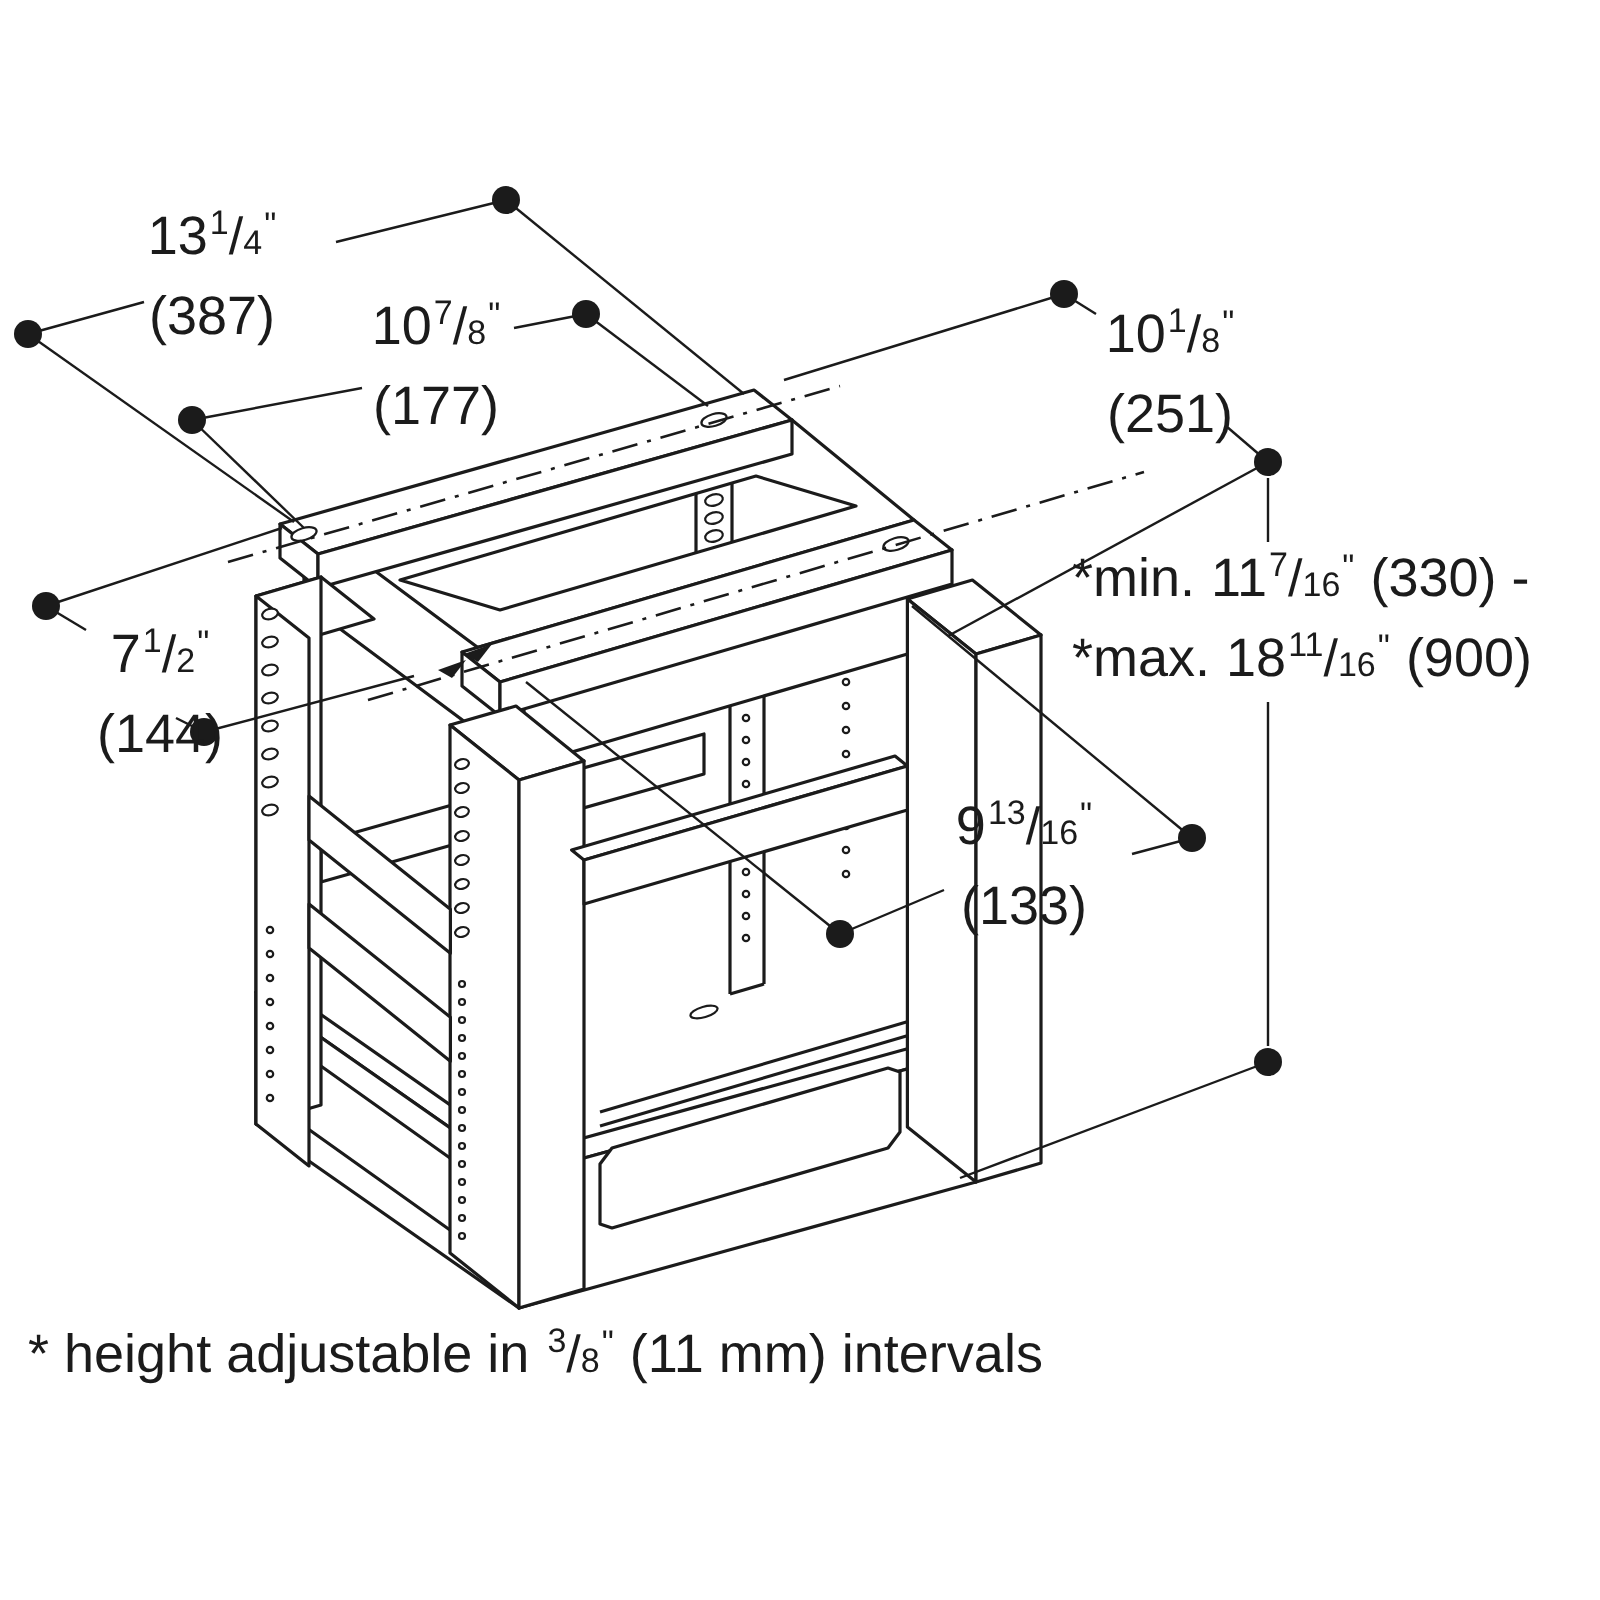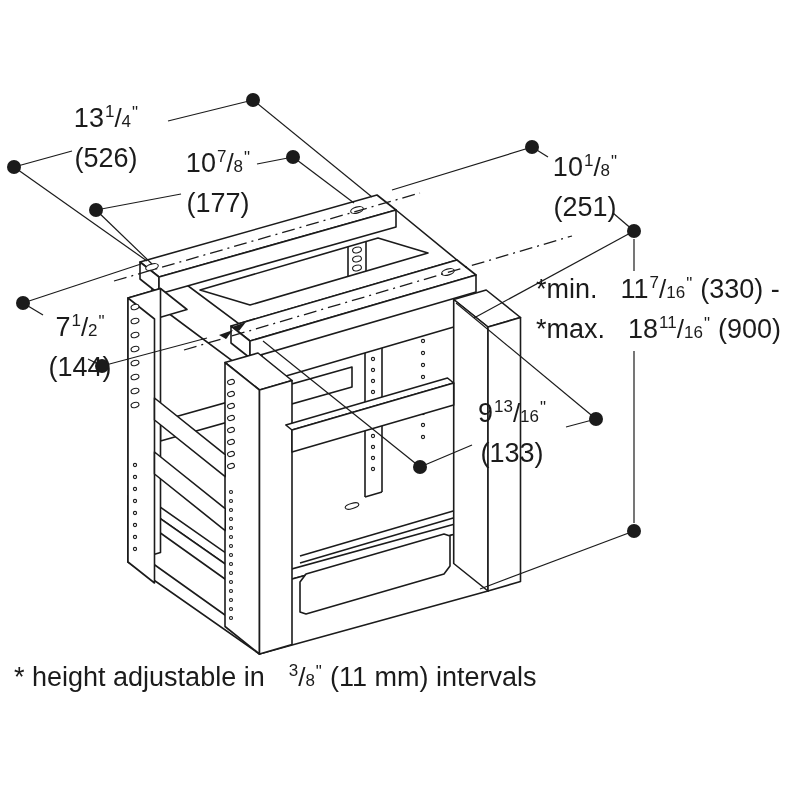--- a/index.html
+++ b/index.html
@@ -14,21 +14,21 @@
   .cl{fill:none;stroke:#1b1b1b;stroke-width:1.3;stroke-dasharray:13 5 2 5;}
   .pin{fill:#1b1b1b;stroke:none;}
   .dim{position:absolute;transform:translateX(-50%);text-align:center;
        white-space:nowrap;font-size:27px;line-height:36px;}
   .mm{font-size:27px;}
   .nu{font-size:17px;position:relative;top:-10px;margin-left:1px;}
   .sl{font-size:26px;}
   .de{font-size:17px;}
   .qt{font-size:17px;position:relative;top:-9px;margin-left:1px;}
   .minmax{position:absolute;font-size:27px;line-height:37px;white-space:nowrap;}
-  .pref{margin-right:23px;}
+  .pref{margin-right:8px;}
   .suf{margin-left:8px;}
   .footer{position:absolute;left:14px;top:662px;font-size:27px;white-space:nowrap;}
 </style>
 </head>
 <body>
 
 <div class="stage">
 
 <svg width="800" height="800" viewBox="0 0 800 800">
 
@@ -221,21 +221,21 @@
     <circle class="pin" cx="23" cy="303" r="7"></circle>
     <circle class="pin" cx="102" cy="366" r="7"></circle>
     <circle class="pin" cx="596" cy="419" r="7"></circle>
     <circle class="pin" cx="420" cy="467" r="7"></circle>
     <circle class="pin" cx="634" cy="531" r="7"></circle>
   </g>
 </svg>
 
 <div class="dim" style="left:106px;top:100px">
   <div><span class="wh">13</span><span class="nu">1</span><span class="sl">/</span><span class="de">4</span><span class="qt">"</span></div>
-  <div class="mm">(526)</div>
+  <div class="mm">(387)</div>
 </div>
 
 <div class="dim" style="left:218px;top:145px">
   <div><span class="wh">10</span><span class="nu">7</span><span class="sl">/</span><span class="de">8</span><span class="qt">"</span></div>
   <div class="mm">(177)</div>
 </div>
 
 <div class="dim" style="left:585px;top:149px">
   <div><span class="wh">10</span><span class="nu">1</span><span class="sl">/</span><span class="de">8</span><span class="qt">"</span></div>
   <div class="mm">(251)</div>

